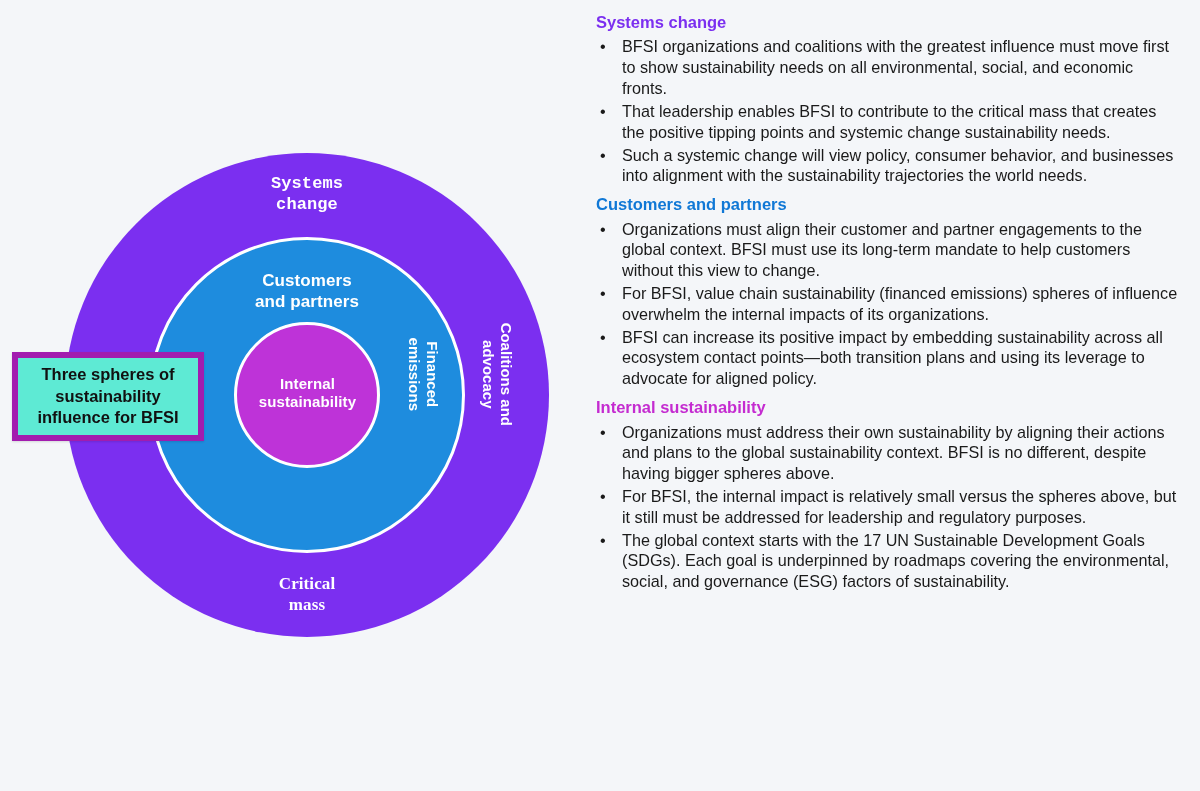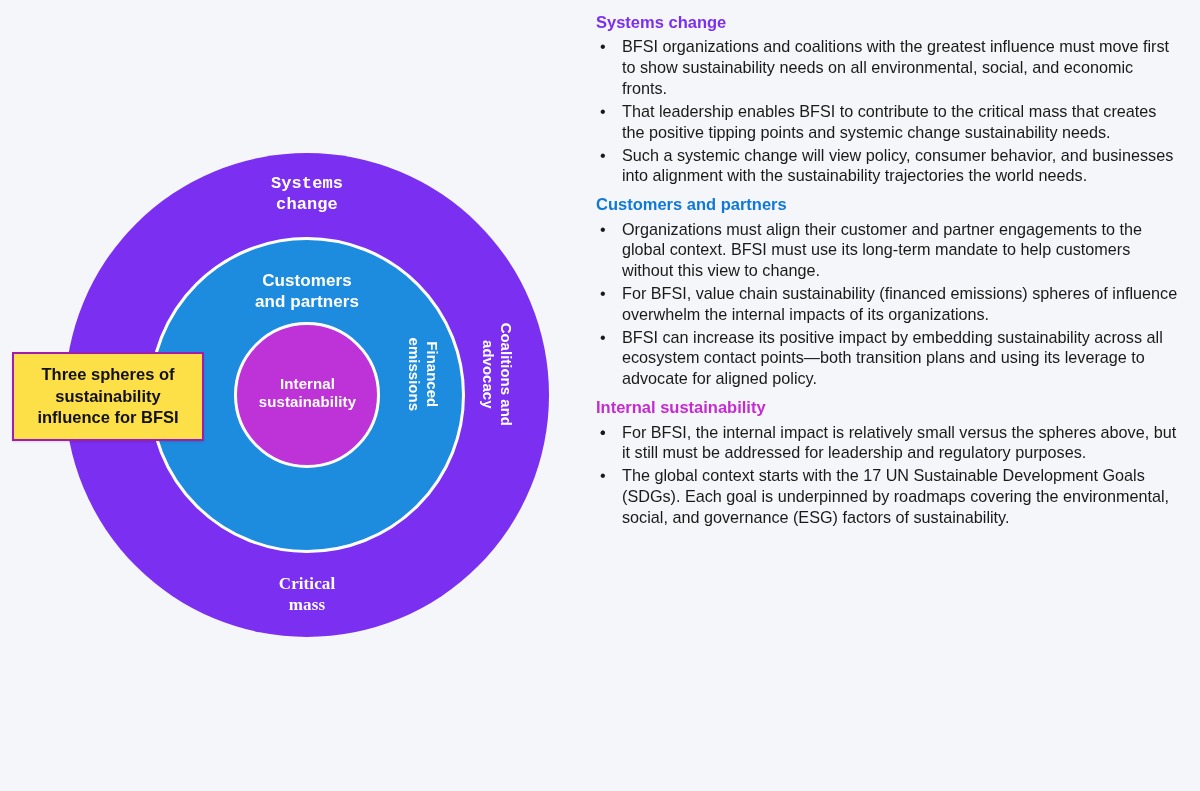--- a/index.html
+++ b/index.html
@@ -121,22 +121,22 @@
     transform-origin: center center;
   }
 
   
   #callout-box {
     position: absolute;
     left: 12px;
     top: 352px;
     width: 192px;
     height: 89px;
-    background: #fde047;
-    border: 2px solid #a21caf;
+    background: #5eead4;
+    border: 6px solid #a21caf;
     box-sizing: border-box;
     display: flex;
     align-items: center;
     justify-content: center;
     box-shadow: 0 1px 2px rgba(0,0,0,.12);
   }
   #callout-text {
     color: #111111;
     font-weight: bold;
     font-size: 16.5px;
@@ -229,18 +229,18 @@
       <div class="section-heading" style="color: rgb(16, 120, 214);">Customers and partners</div>
       <ul class="bullet-list">
         <li class="bullet-item"><span class="bullet-dot">•</span><span>Organizations must align their customer and partner engagements to the global context. BFSI must use its long-term mandate to help customers without this view to change.</span></li>
         <li class="bullet-item"><span class="bullet-dot">•</span><span>For BFSI, value chain sustainability (financed emissions) spheres of influence overwhelm the internal impacts of its organizations.</span></li>
         <li class="bullet-item"><span class="bullet-dot">•</span><span>BFSI can increase its positive impact by embedding sustainability across all ecosystem contact points—both transition plans and using its leverage to advocate for aligned policy.</span></li>
       </ul>
     </div>
     <div class="section">
       <div class="section-heading" style="color: rgb(196, 43, 208);">Internal sustainability</div>
       <ul class="bullet-list">
-        <li class="bullet-item"><span class="bullet-dot">•</span></li>
+        <li class="bullet-item"><span class="bullet-dot">•</span><span>Organizations must address their own sustainability by aligning their actions and plans to the global sustainability context. BFSI is no different, despite having bigger spheres above.</span></li>
         <li class="bullet-item"><span class="bullet-dot">•</span><span>For BFSI, the internal impact is relatively small versus the spheres above, but it still must be addressed for leadership and regulatory purposes.</span></li>
         <li class="bullet-item"><span class="bullet-dot">•</span><span>The global context starts with the 17 UN Sustainable Development Goals (SDGs). Each goal is underpinned by roadmaps covering the environmental, social, and governance (ESG) factors of sustainability.</span></li>
       </ul>
     </div>
   </div>
 
 </body></html>

